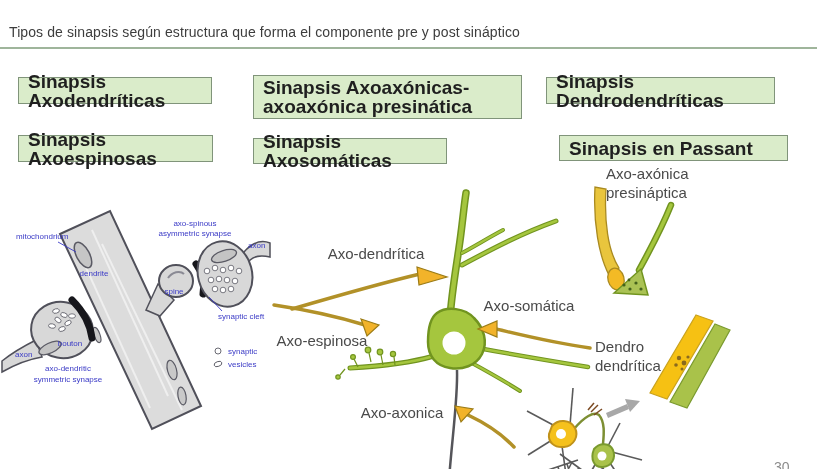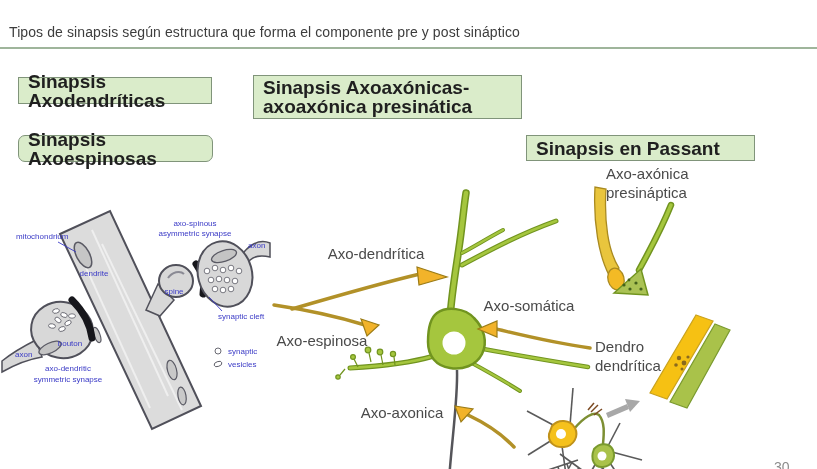--- a/index.html
+++ b/index.html
@@ -33,24 +33,30 @@
 
   <div class="title">Tipos de sinapsis según estructura que forma el componente pre y post sináptico</div>
   <div class="title-rule"></div>
 
   <div class="tbox" style="left:18px;top:59px;width:194px;height:27px;">
     <span>Sinapsis Axodendríticas</span>
   </div>
   <div class="tbox" style="left:253px;top:57px;width:269px;height:44px;align-items:flex-start;">
     <span>Sinapsis Axoaxónicas-axoaxónica presinática</span>
   </div>
-  <div class="tbox" style="left:18px;top:117px;width:195px;height:27px;border-radius:7px;">
+  <div class="tbox" style="left:546px;top:59px;width:229px;height:27px;">
+    <span>Sinapsis Dendrodendríticas</span>
+  </div>
+  <div class="tbox" style="left:18px;top:117px;width:195px;height:27px;">
     <span>Sinapsis Axoespinosas</span>
   </div>
-  <div class="tbox" style="left:526px;top:117px;width:229px;height:26px;align-items:center;">
+  <div class="tbox" style="left:253px;top:120px;width:194px;height:26px;">
+    <span>Sinapsis Axosomáticas</span>
+  </div>
+  <div class="tbox" style="left:559px;top:117px;width:229px;height:26px;align-items:center;">
     <span>Sinapsis en Passant</span>
   </div>
 
   <svg width="817" height="324" viewBox="0 145 817 324">
 
     <g>
 
       <polygon points="60,216 110,193 201,388 152,411" fill="#dcdcdc" stroke="#50505a" stroke-width="2"></polygon>
       <g stroke="#efefef" stroke-width="2">
         <line x1="92" y1="212" x2="168" y2="378"></line>

